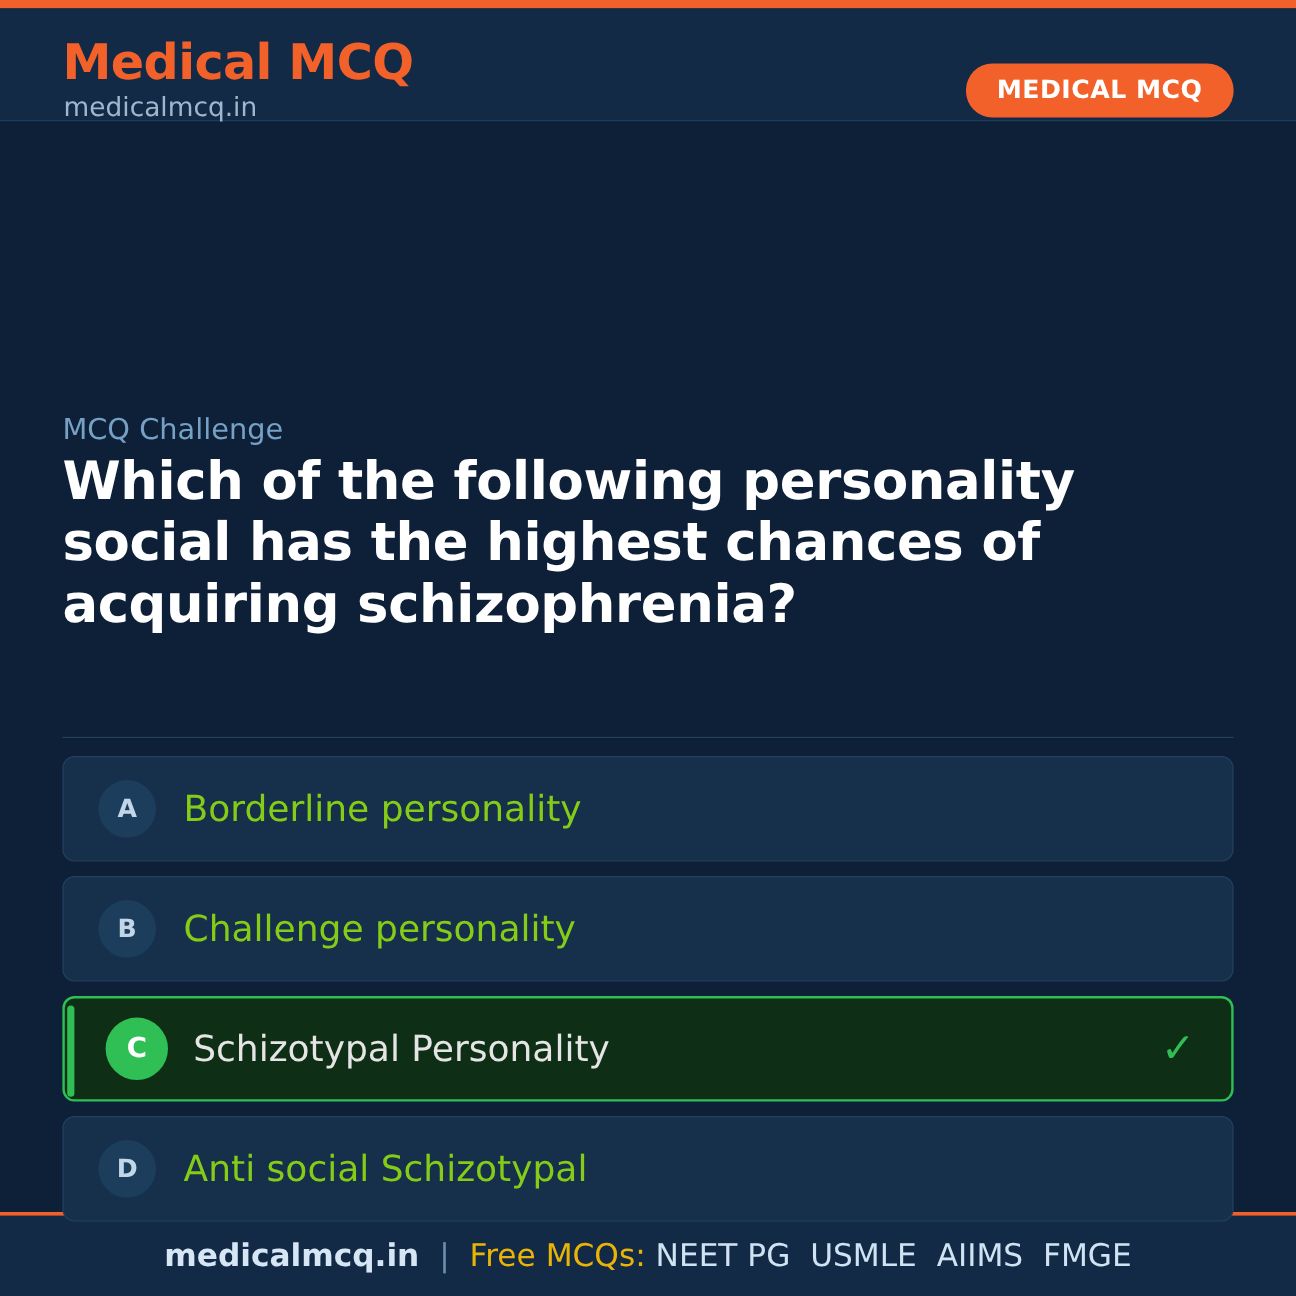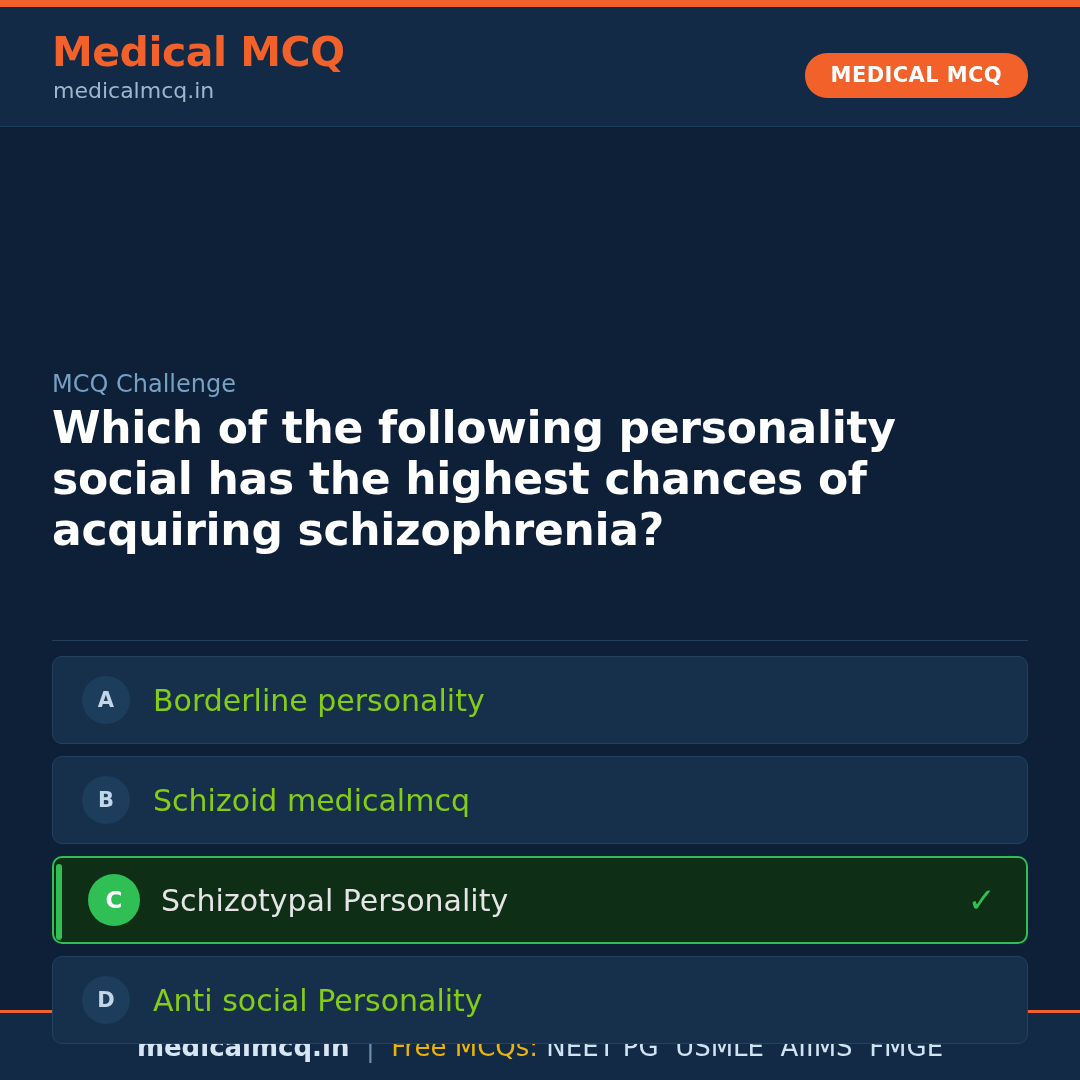--- a/index.html
+++ b/index.html
@@ -17,21 +17,21 @@
   }
   
   .top-strip {
     height: 7px;
     background: #f2612a;
     flex: 0 0 auto;
   }
   
   .header {
     position: relative;
-    height: 120px;
+    height: 94px;
     background: #122a45;
     border-bottom: 1px solid #1d3c5c;
     flex: 0 0 auto;
   }
   .brand-title {
     position: absolute;
     left: 52px; top: 21px;
     font-size: 41px;
     font-weight: bold;
     color: #f2612a;
@@ -185,33 +185,33 @@
 
     <div class="options">
 
       <div class="option">
         <div class="letter">A</div>
         <div class="text">Borderline personality</div>
       </div>
 
       <div class="option">
         <div class="letter">B</div>
-        <div class="text">Schizoid medicalmcq</div>
+        <div class="text">Challenge personality</div>
       </div>
 
       <div class="option correct">
         <div class="accent-bar"></div>
         <div class="letter">C</div>
         <div class="text">Schizotypal Personality</div>
         <div class="check">✓</div>
       </div>
 
       <div class="option">
         <div class="letter">D</div>
-        <div class="text">Anti social Personality</div>
+        <div class="text">Anti social Schizotypal</div>
       </div>
 
     </div>
   </div>
 
   <div class="footer">
     <span class="footer-text footer-site">medicalmcq.in</span>
     <span class="footer-text footer-sep">&nbsp;&nbsp;|&nbsp;&nbsp;</span>
     <span class="footer-text footer-label">Free MCQs:</span>
     <span class="footer-text footer-exam">&nbsp;</span>

